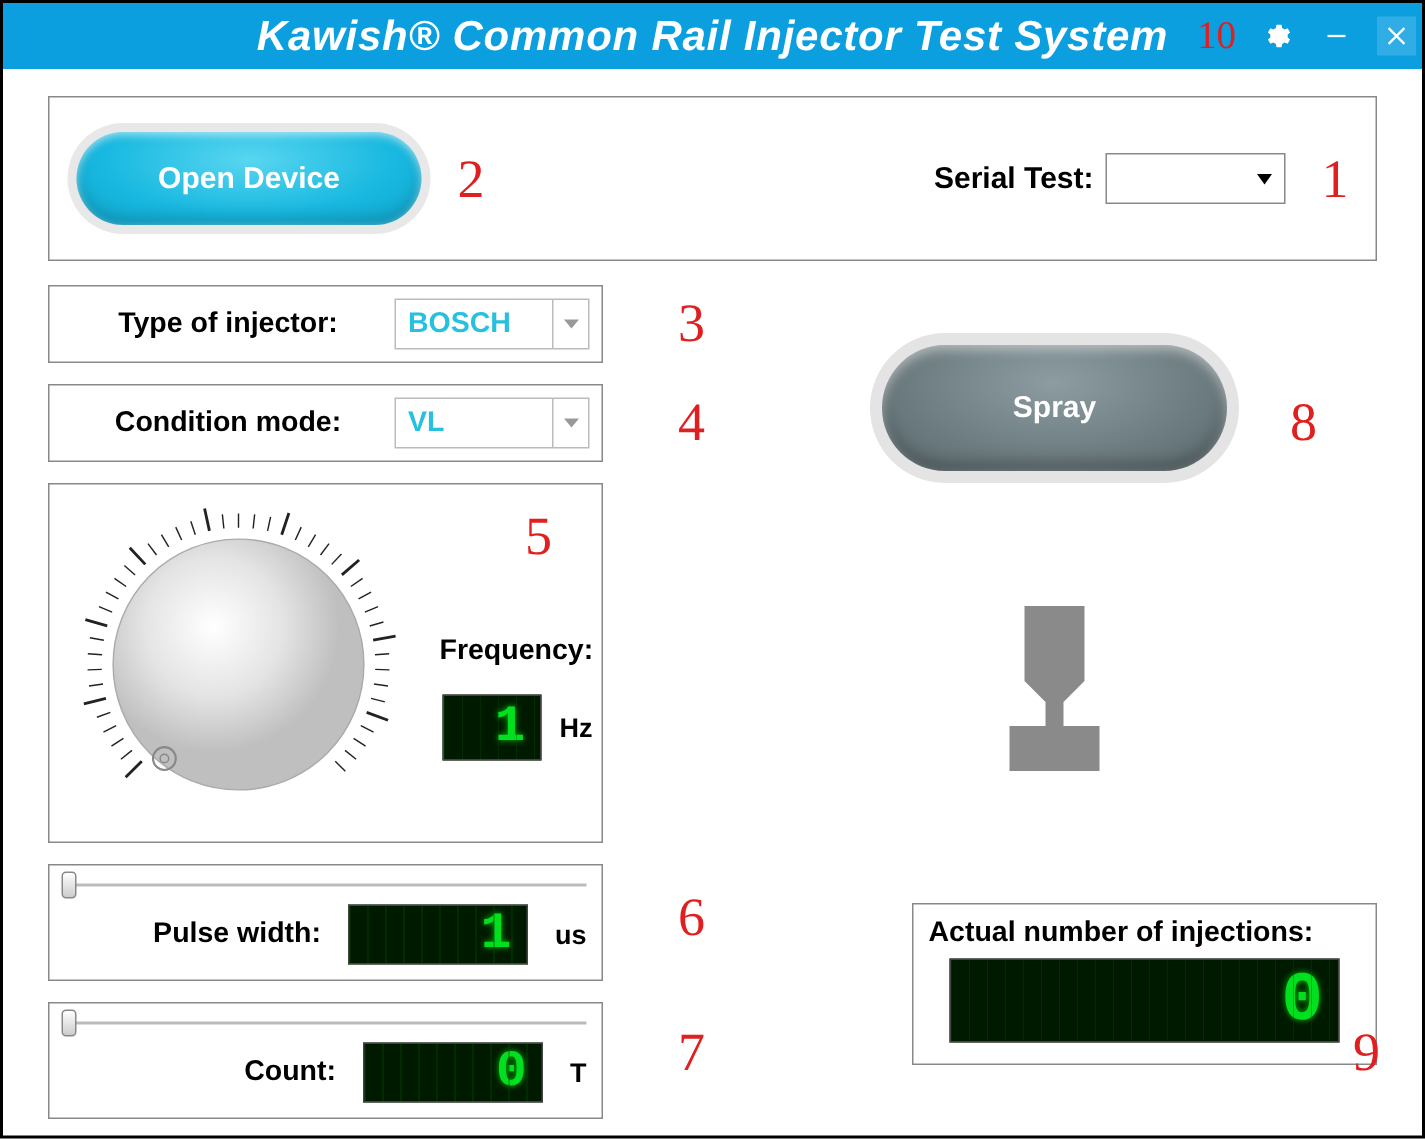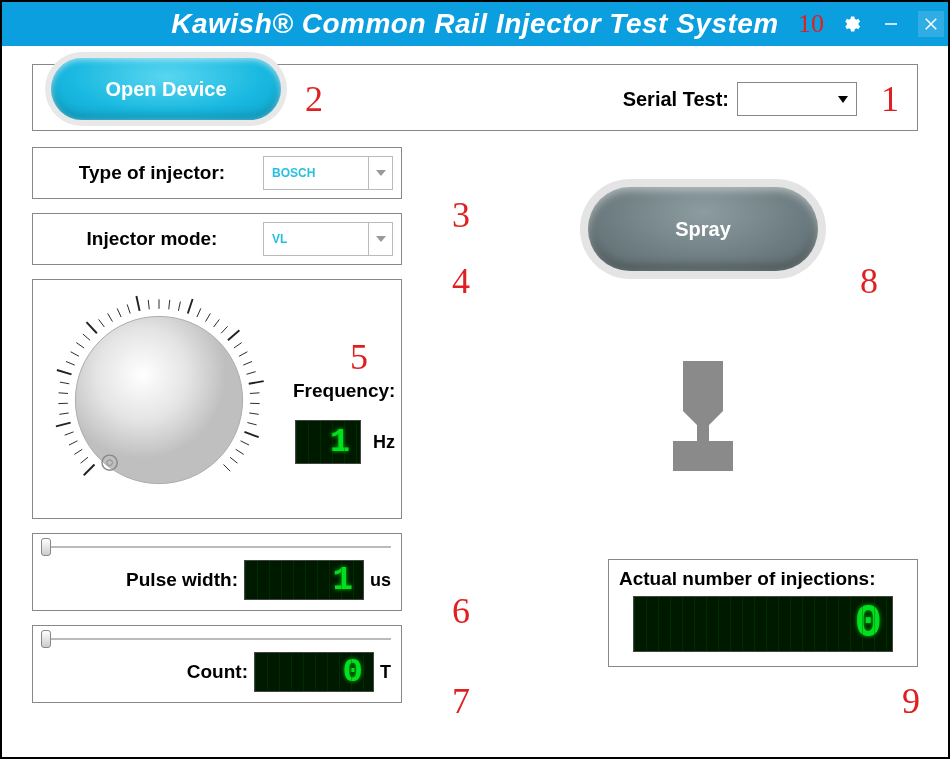--- a/index.html
+++ b/index.html
@@ -58,25 +58,25 @@
   .content { padding: 18px 30px; }
 
   .panel {
     border: 1px solid #888;
     background: #fff;
     position: relative;
   }
 
   
   .panel-top {
-    height: 67px;
+    height: 110px;
     margin-bottom: 16px;
     padding: 10px 18px;
     display: flex;
-    align-items: flex-end;
+    align-items: center;
   }
   .open-btn {
     width: 230px;
     height: 62px;
     border-radius: 34px;
     background: radial-gradient(ellipse at 50% 30%, #58d6f0 0%, #18b8e0 60%, #0fa5cc 100%);
     box-shadow: inset 0 2px 6px rgba(255,255,255,0.6), inset 0 -6px 10px rgba(0,0,0,0.15), 0 0 0 6px #e8e8e8;
     color: #fff;
     font-size: 20px;
     font-weight: bold;
@@ -129,21 +129,21 @@
   }
   .param-select {
     border: 1px solid #bbb;
     height: 34px;
     width: 130px;
     display: flex;
     align-items: center;
     padding: 0 8px;
     color: #28c0df;
     font-weight: bold;
-    font-size: 12px;
+    font-size: 19px;
     position: relative;
     cursor: pointer;
   }
   .param-select .caret {
     display: flex; align-items: center; justify-content: center;
     width: 24px; height: 100%;
     border-left: 1px solid #bbb;
     position: absolute; right: 0; top: 0;
   }
   .param-select .caret::after {
@@ -218,21 +218,21 @@
     height: 2px; background: #bbb; flex: 1; position: relative;
   }
   .slider-thumb {
     width: 10px; height: 18px;
     background: linear-gradient(#fff,#ccc);
     border: 1px solid #888;
     border-radius: 3px;
     position: absolute; top: -8px; left: -2px;
   }
   .slider-row {
-    display: flex; align-items: center; gap: 6px;
+    display: flex; align-items: center; gap: 18px;
     justify-content: flex-end;
   }
   .slider-row .lbl { font-size: 19px; font-weight: bold; }
   .pw-lcd { width: 120px; height: 40px; font-size: 34px; }
   .count-lcd { width: 120px; height: 40px; font-size: 34px; }
 
   
   .spray-btn {
     width: 230px; height: 84px;
     border-radius: 44px;
@@ -318,21 +318,21 @@
 
     <div class="param-row">
       <span class="param-label">Type of injector:</span>
       <div class="param-select">
         <span>BOSCH</span>
         <span class="caret"></span>
       </div>
     </div>
 
     <div class="param-row">
-      <span class="param-label">Injector mode:</span>
+      <span class="param-label">Condition mode:</span>
       <div class="param-select">
         <span>VL</span>
         <span class="caret"></span>
       </div>
     </div>
 
     <div class="panel panel-freq">
       <div class="knob">
         <svg viewBox="0 0 240 240">
           <g id="ticks">

